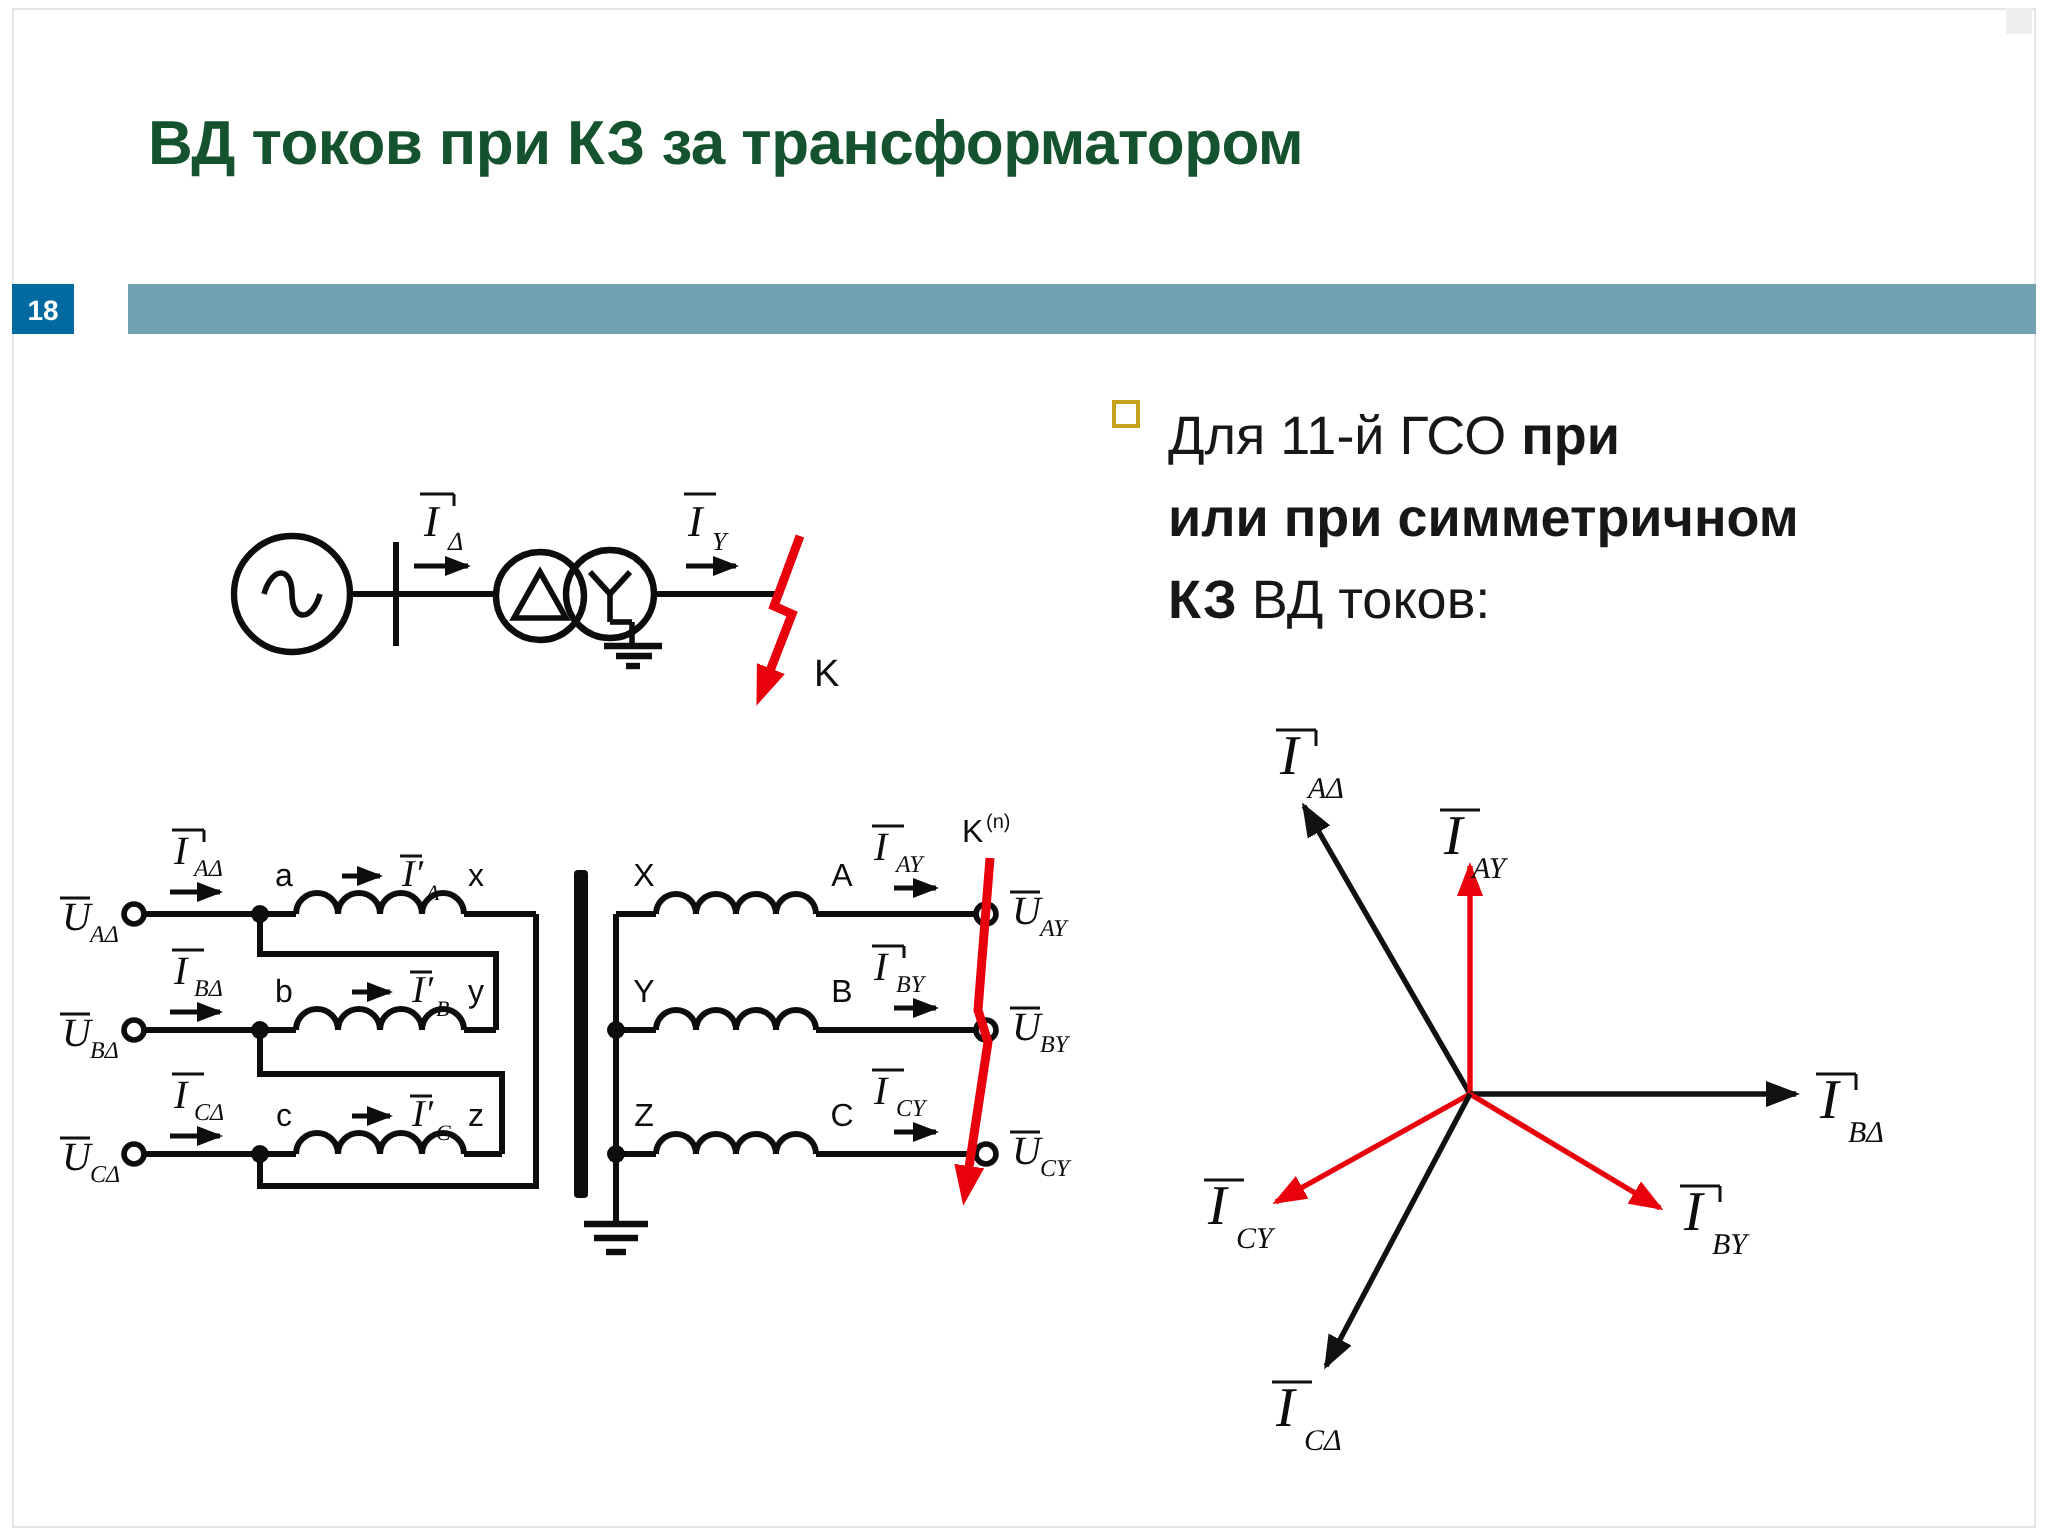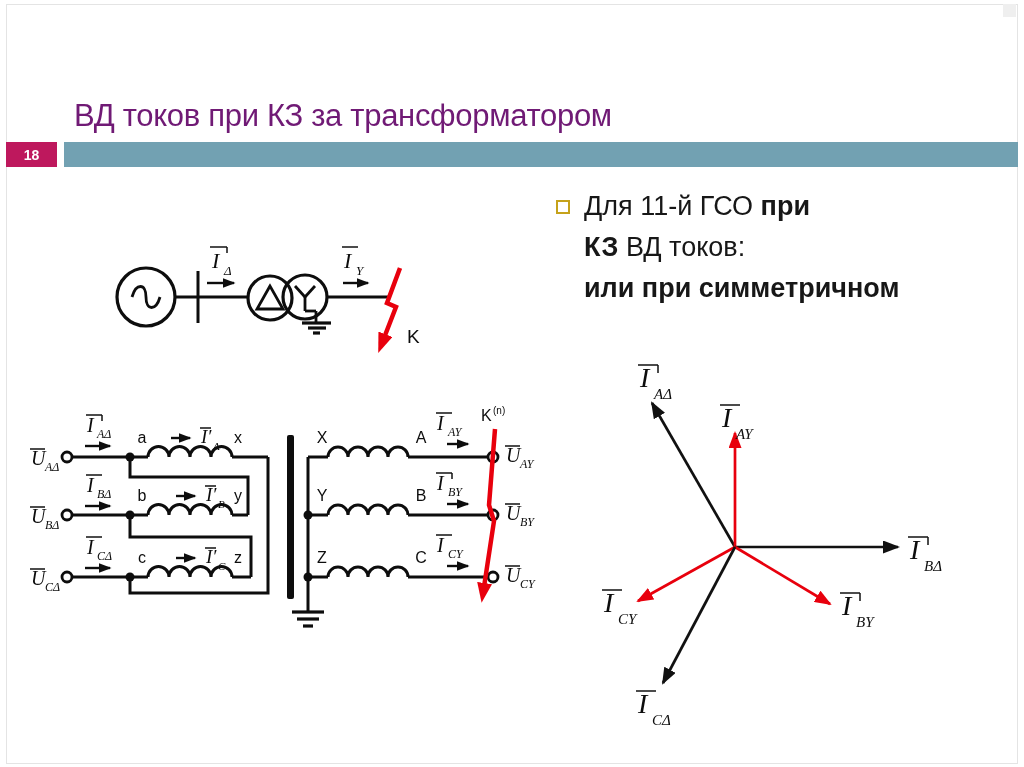--- a/index.html
+++ b/index.html
@@ -1,26 +1,26 @@
 <!DOCTYPE html>
 <html><head>
 <meta charset="utf-8">
 <style>
   html,body{margin:0;padding:0;}
   body{width:1024px;height:767px;position:relative;background:#fff;overflow:hidden;
        font-family:"Liberation Sans",sans-serif;}
   .frame{position:absolute;left:6px;top:4px;right:6px;bottom:3px;border:1px solid #e4e4e4;}
   .corner-sq{position:absolute;left:1003px;top:4px;width:13px;height:13px;background:#efefef;}
-  .title{position:absolute;left:74px;top:54px;font-size:31px;font-weight:normal;color:#701a75;
-         letter-spacing:-0.3px;white-space:nowrap;margin-top:44px;}
-  .badge{position:absolute;left:6px;top:142px;width:51px;height:25px;background:#be185d;
+  .title{position:absolute;left:74px;top:54px;font-size:31px;font-weight:bold;color:#14532d;
+         letter-spacing:-0.3px;white-space:nowrap;}
+  .badge{position:absolute;left:6px;top:142px;width:31px;height:25px;background:#0369a1;
          color:#fff;font-size:14px;font-weight:bold;display:flex;align-items:center;justify-content:center;}
   .accent-bar{position:absolute;left:64px;top:142px;width:954px;height:25px;background:#72a1b2;}
   .bullet-marker{position:absolute;left:556px;top:200px;width:10px;height:10px;border:2px solid #c5a21b;background:#fff;}
-  .bullet-text{position:absolute;left:584px;top:186px;width:440px;font-size:27px;line-height:41px;color:#171717;}
+  .bullet-text{position:absolute;left:584px;top:198px;width:440px;font-size:27px;line-height:41px;color:#171717;}
   .bullet-text .b{font-weight:bold;}
   svg{position:absolute;overflow:visible;}
   #svg-oneline{left:100px;top:230px;}
   #svg-winding{left:25px;top:395px;}
   #svg-vectors{left:580px;top:352px;}
   .w{stroke:#0d0d0d;stroke-width:3;fill:none;}
   .c3{stroke:#0d0d0d;stroke-width:3.2;fill:none;}
   .thin{stroke:#0d0d0d;stroke-width:2.8;fill:none;}
   .dot{fill:#0d0d0d;}
   .term{fill:#fff;stroke:#0d0d0d;stroke-width:2.8;}
@@ -42,22 +42,22 @@
 <div class="frame"></div>
 <div class="corner-sq"></div>
 
 <div class="title">ВД токов при КЗ за трансформатором</div>
 <div class="badge">18</div>
 <div class="accent-bar"></div>
 
 <div class="bullet-marker"></div>
 <div class="bullet-text">
   <div><span>Для 11-й ГСО </span><span class="b">при</span><span></span></div>
+  <div><span></span><span class="b">или при симметричном</span><span></span></div>
   <div><span></span><span class="b">КЗ</span><span> ВД токов:</span></div>
-  <div><span></span><span class="b">или при симметричном</span><span></span></div>
 </div>
 
 <svg id="svg-oneline" width="335" height="135" viewBox="0 0 335 135">
   <defs>
     <marker id="ab" markerUnits="userSpaceOnUse" markerWidth="13" markerHeight="10" refX="11.5" refY="5" orient="auto">
         <path d="M0,0 L13,5 L0,10 Z" fill="#0d0d0d"></path>
       </marker>
     <marker id="vb" markerUnits="userSpaceOnUse" markerWidth="17" markerHeight="13" refX="15" refY="6.5" orient="auto">
         <path d="M0,0 L17,6.5 L0,13 Z" fill="#111"></path>
       </marker>

